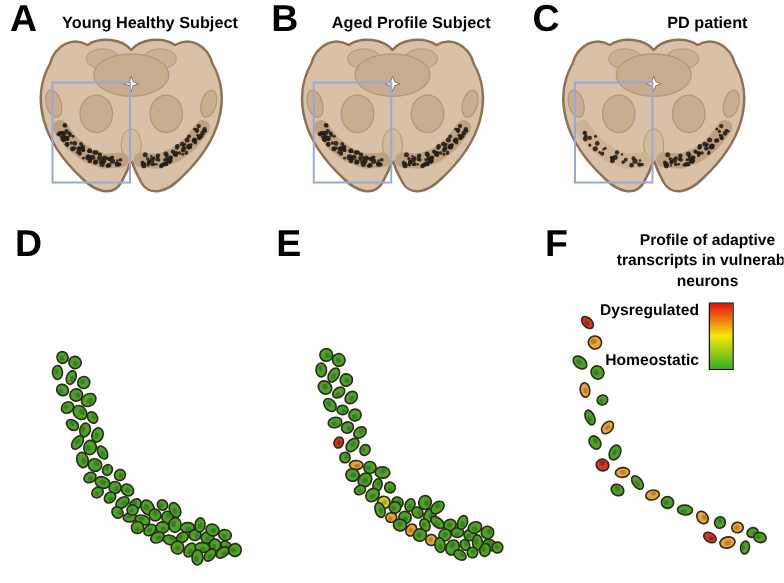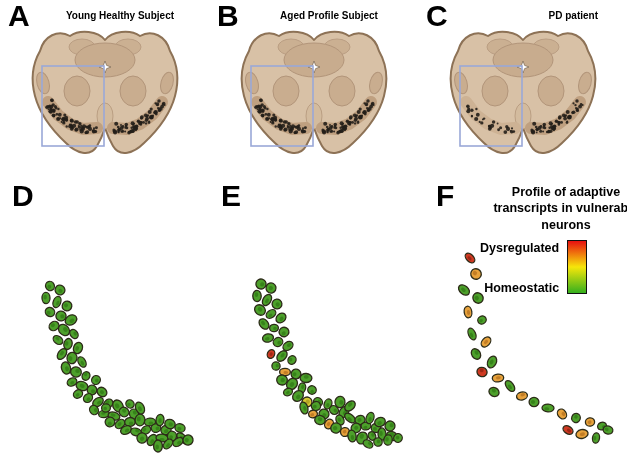--- a/index.html
+++ b/index.html
@@ -4,28 +4,28 @@
 <style>
   html,body{margin:0;padding:0;background:#ffffff;}
   .figure{position:relative;width:627px;height:466px;background:#fff;
           font-family:"Liberation Sans",sans-serif;color:#000;overflow:hidden;}
   .panel{position:absolute;}
   .top-panel{top:0;width:209px;height:178px;}
   .bottom-panel{top:178px;width:209px;height:288px;}
   .letter{position:absolute;top:0;left:8px;font-size:30px;font-weight:800;line-height:1.05;}
   .bottom-panel .letter{top:2px;left:12px;}
   #panel-f .letter{left:18px;}
-  .panel-title{position:absolute;top:10px;font-size:10px;font-weight:600;}
+  .panel-title{position:absolute;top:10px;font-size:13px;font-weight:600;}
   .title-center{left:36px;width:168px;text-align:center;}
   .title-right{right:29px;text-align:right;}
   .brain-svg{position:absolute;left:20px;top:26px;}
   .cells-svg{position:absolute;left:0;top:0;}
   .f-title{position:absolute;left:52px;top:6px;width:152px;text-align:center;
            font-size:12.5px;font-weight:600;line-height:1.3;margin-left:20px;}
-  .legend{position:absolute;left:62px;top:62px;display:flex;gap:8px;align-items:flex-start;}
+  .legend{position:absolute;left:62px;top:62px;display:flex;gap:8px;align-items:flex-end;}
   .legend-labels{display:flex;flex-direction:column;justify-content:space-between;
                  font-size:12.5px;font-weight:600;text-align:right;padding:1px 0;height:54px;}
   .legend-bar{width:20px;height:54px;border:1.5px solid #111;box-sizing:border-box;}
 </style>
 </head>
 <body>
 
 <div class="figure">
 
   <div class="panel top-panel" id="panel-a" style="left:0">

